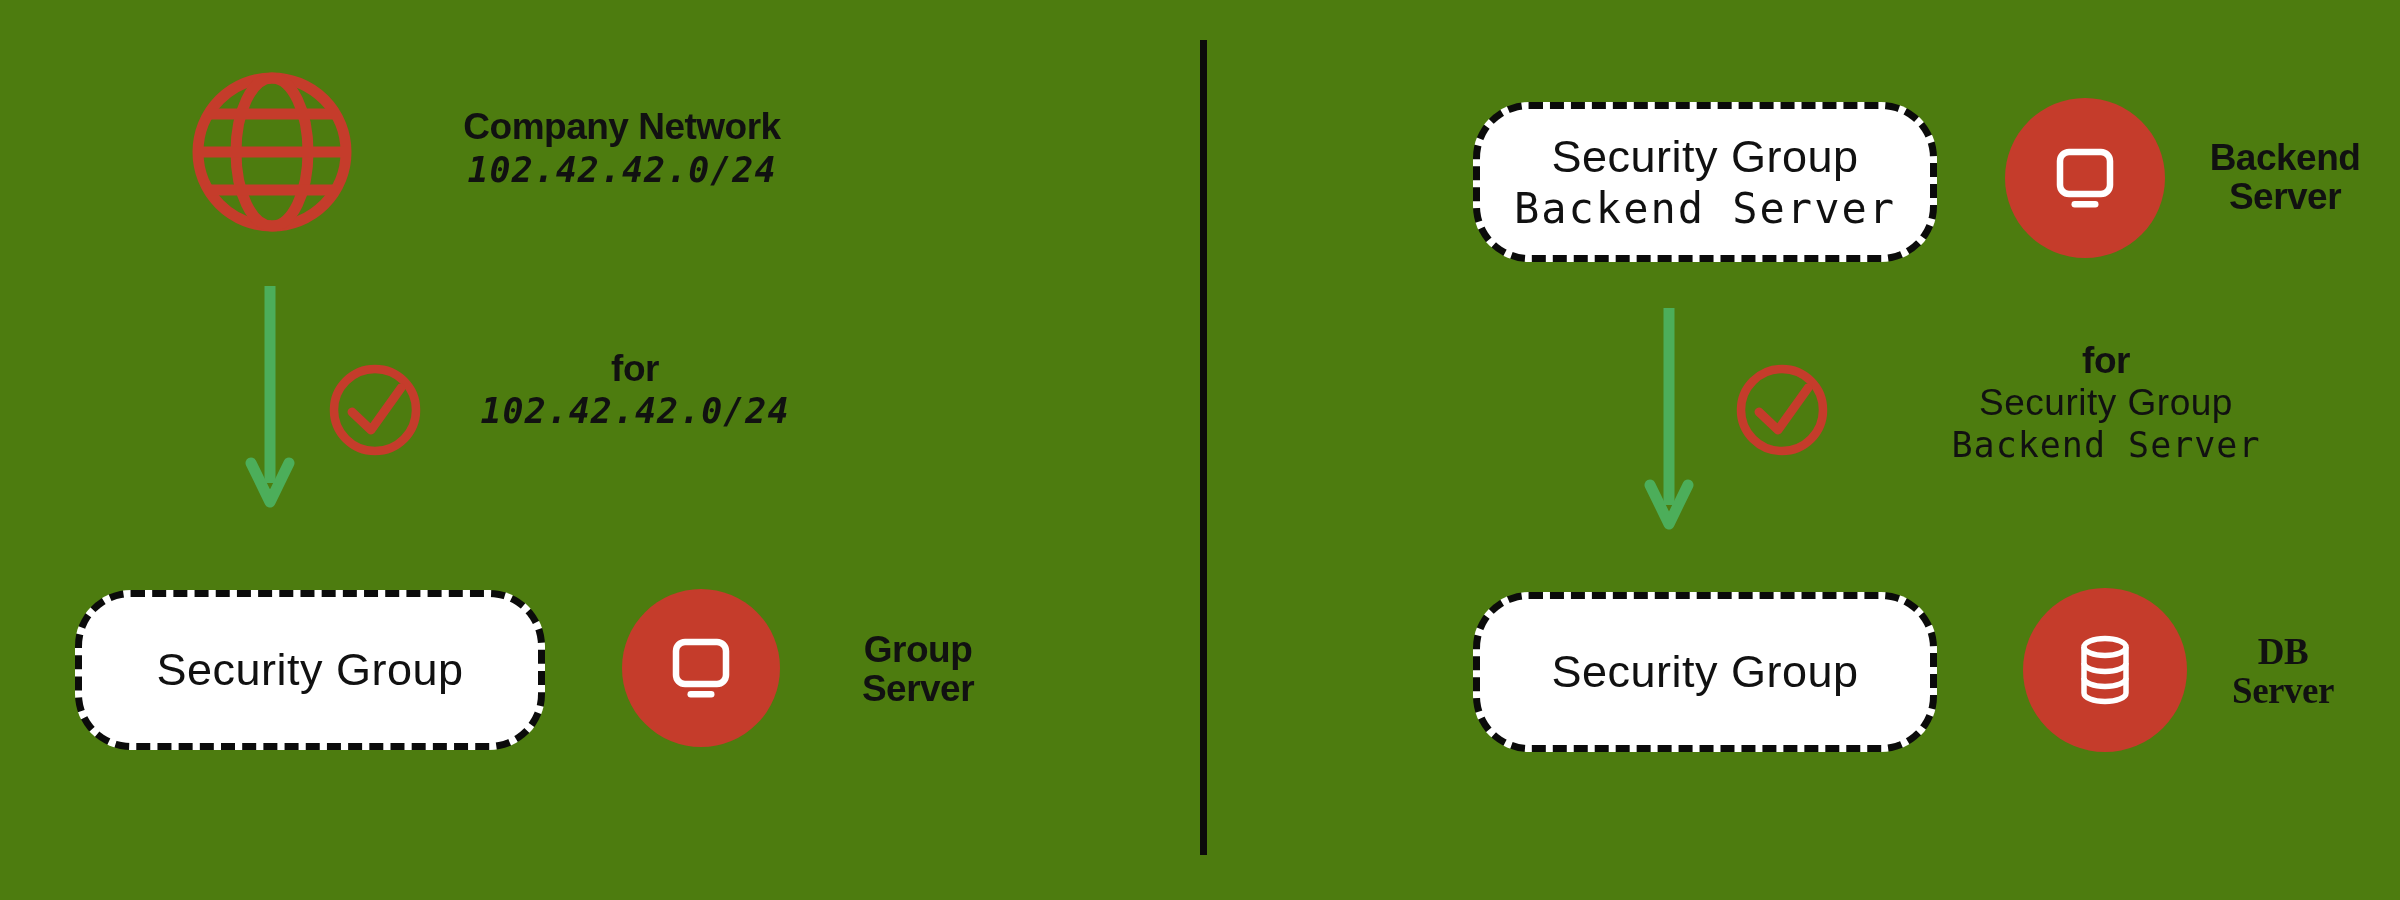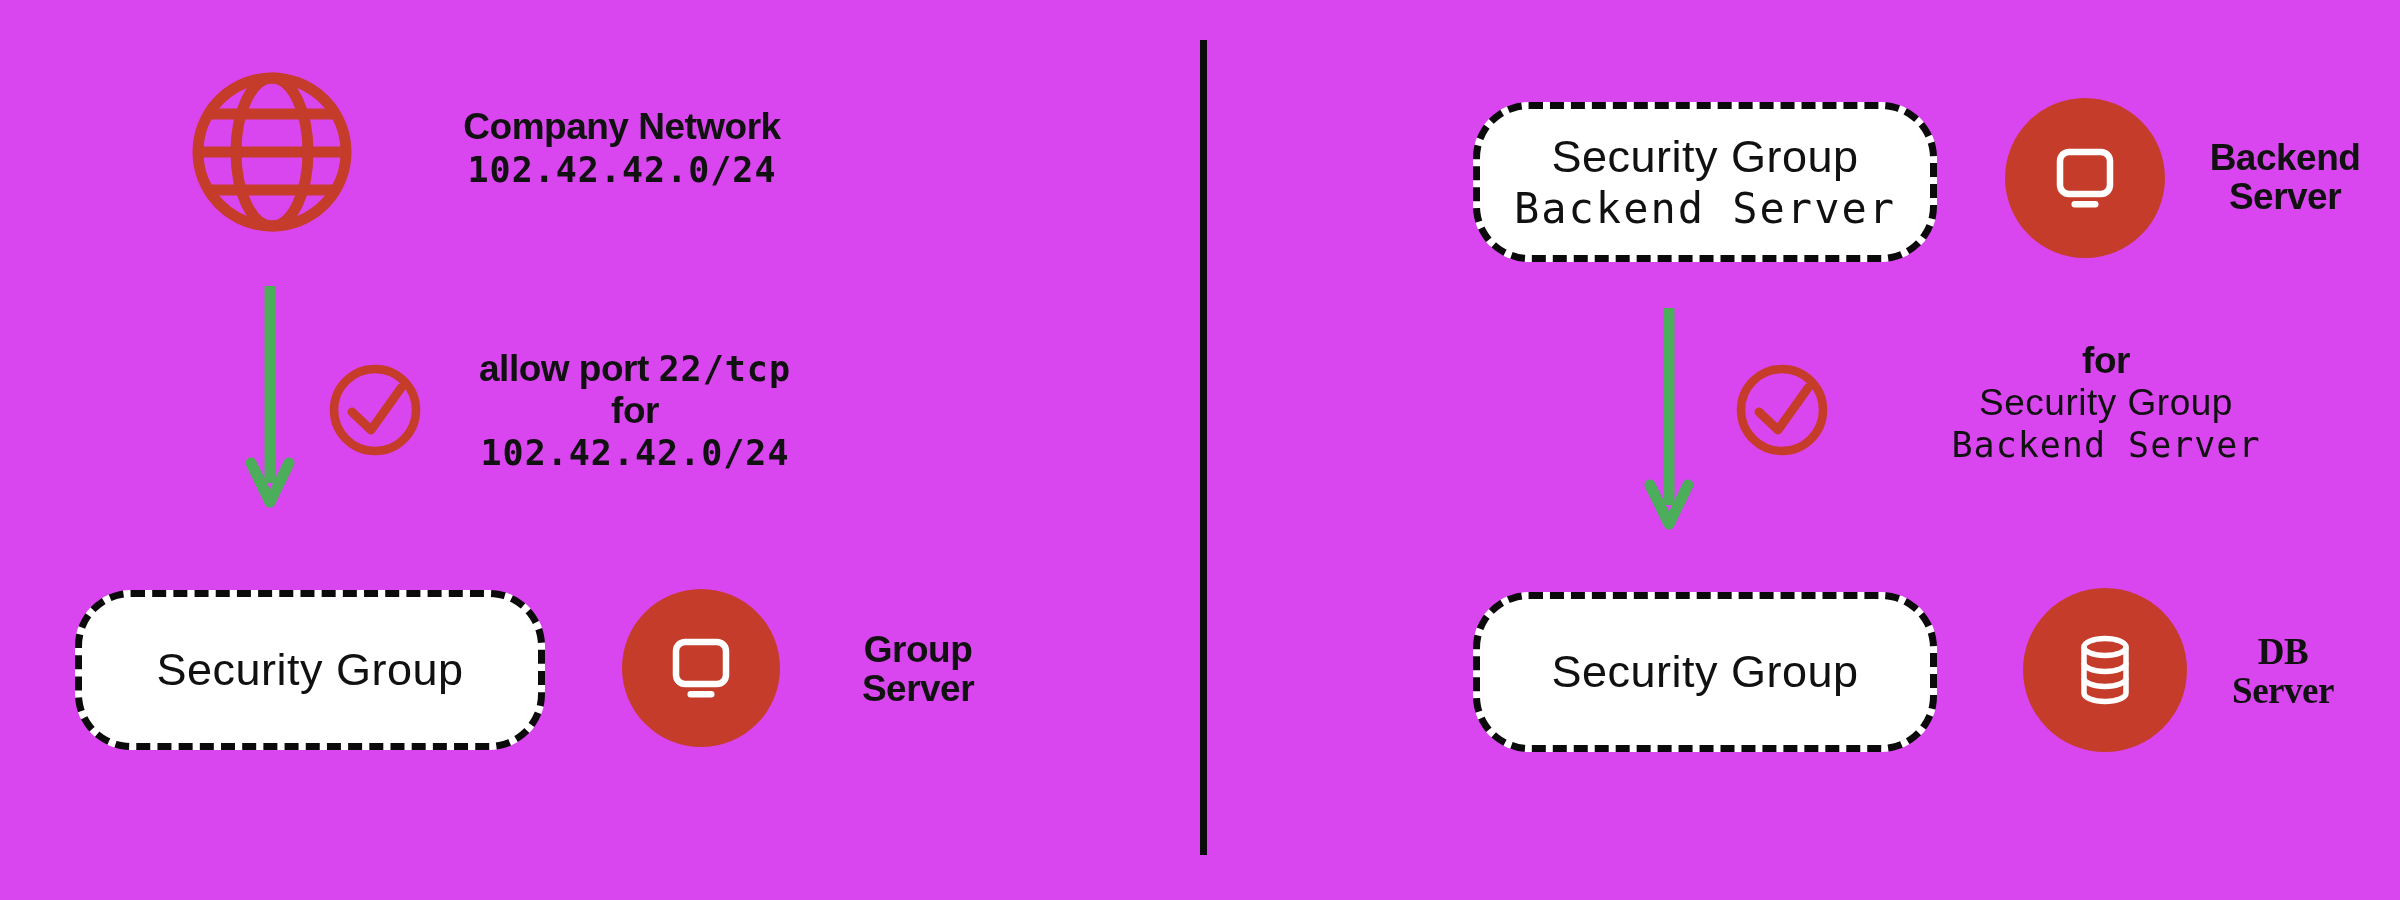--- a/index.html
+++ b/index.html
@@ -1,23 +1,23 @@
 <!DOCTYPE html>
 <html><head>
 <meta charset="utf-8">
 <style>
   html,body{margin:0;padding:0;background:#ffffff;}
   .canvas{
-    position:relative;width:2400px;height:900px;background:#d946ef;overflow:hidden;
+    position:relative;width:2400px;height:900px;background:#4d7c0f;overflow:hidden;
     font-family:"Liberation Sans",sans-serif;color:#111;
   }
   .abs{position:absolute;}
   
   .t-bold{font-weight:700;font-size:37px;line-height:42px;letter-spacing:-0.5px;text-align:center;}
-  .t-mono-bold{font-family:"DejaVu Sans Mono",monospace;font-weight:700;font-size:35px;letter-spacing:1px;}
+  .t-mono-bold{font-family:"DejaVu Sans Mono",monospace;font-weight:700;font-size:35px;letter-spacing:1px;font-style:italic;}
   .t-sans-reg{font-weight:400;font-size:37px;line-height:41px;text-align:center;letter-spacing:0.5px;}
   .t-mono-reg{font-family:"DejaVu Sans Mono",monospace;font-weight:400;font-size:35px;letter-spacing:1px;}
   .rule-block{text-align:center;}
   .rule-block .line{display:block;}
   .caption{font-weight:700;font-size:37px;line-height:39px;letter-spacing:-0.5px;text-align:center;}
   
   .sg-box{
     box-sizing:border-box;
     border:7px dashed #0b0b0b;border-radius:56px;
     display:flex;flex-direction:column;align-items:center;justify-content:center;
@@ -51,21 +51,20 @@
     <line x1="30" y1="3" x2="30" y2="200"></line>
     <polyline points="11,180 30,219 49,180" stroke-linecap="round" stroke-linejoin="round"></polyline>
   </svg>
 
   <svg class="abs" style="left:325px;top:360px;" width="100" height="100" viewBox="0 0 100 100" fill="none" stroke="#C53C2B">
     <circle cx="50" cy="50" r="41" stroke-width="8.5"></circle>
     <path d="M27 52 L46 70 L76 28" stroke-width="9" stroke-linecap="round" stroke-linejoin="round"></path>
   </svg>
 
   <div class="abs rule-block" style="left:385px;top:348px;width:500px;">
-    <span class="line t-bold"><span>allow port </span><span class="t-mono-bold">22/tcp</span></span>
     <span class="line t-bold">for</span>
     <span class="line t-mono-bold" style="line-height:42px;">102.42.42.0/24</span>
   </div>
 
   <div class="abs sg-box" style="left:75px;top:590px;width:470px;height:160px;">
     <div class="sg-label">Security Group</div>
   </div>
 
   <div class="abs badge" style="left:622px;top:589px;width:158px;height:158px;">
     <svg width="100" height="100" viewBox="0 0 100 100" fill="none">

